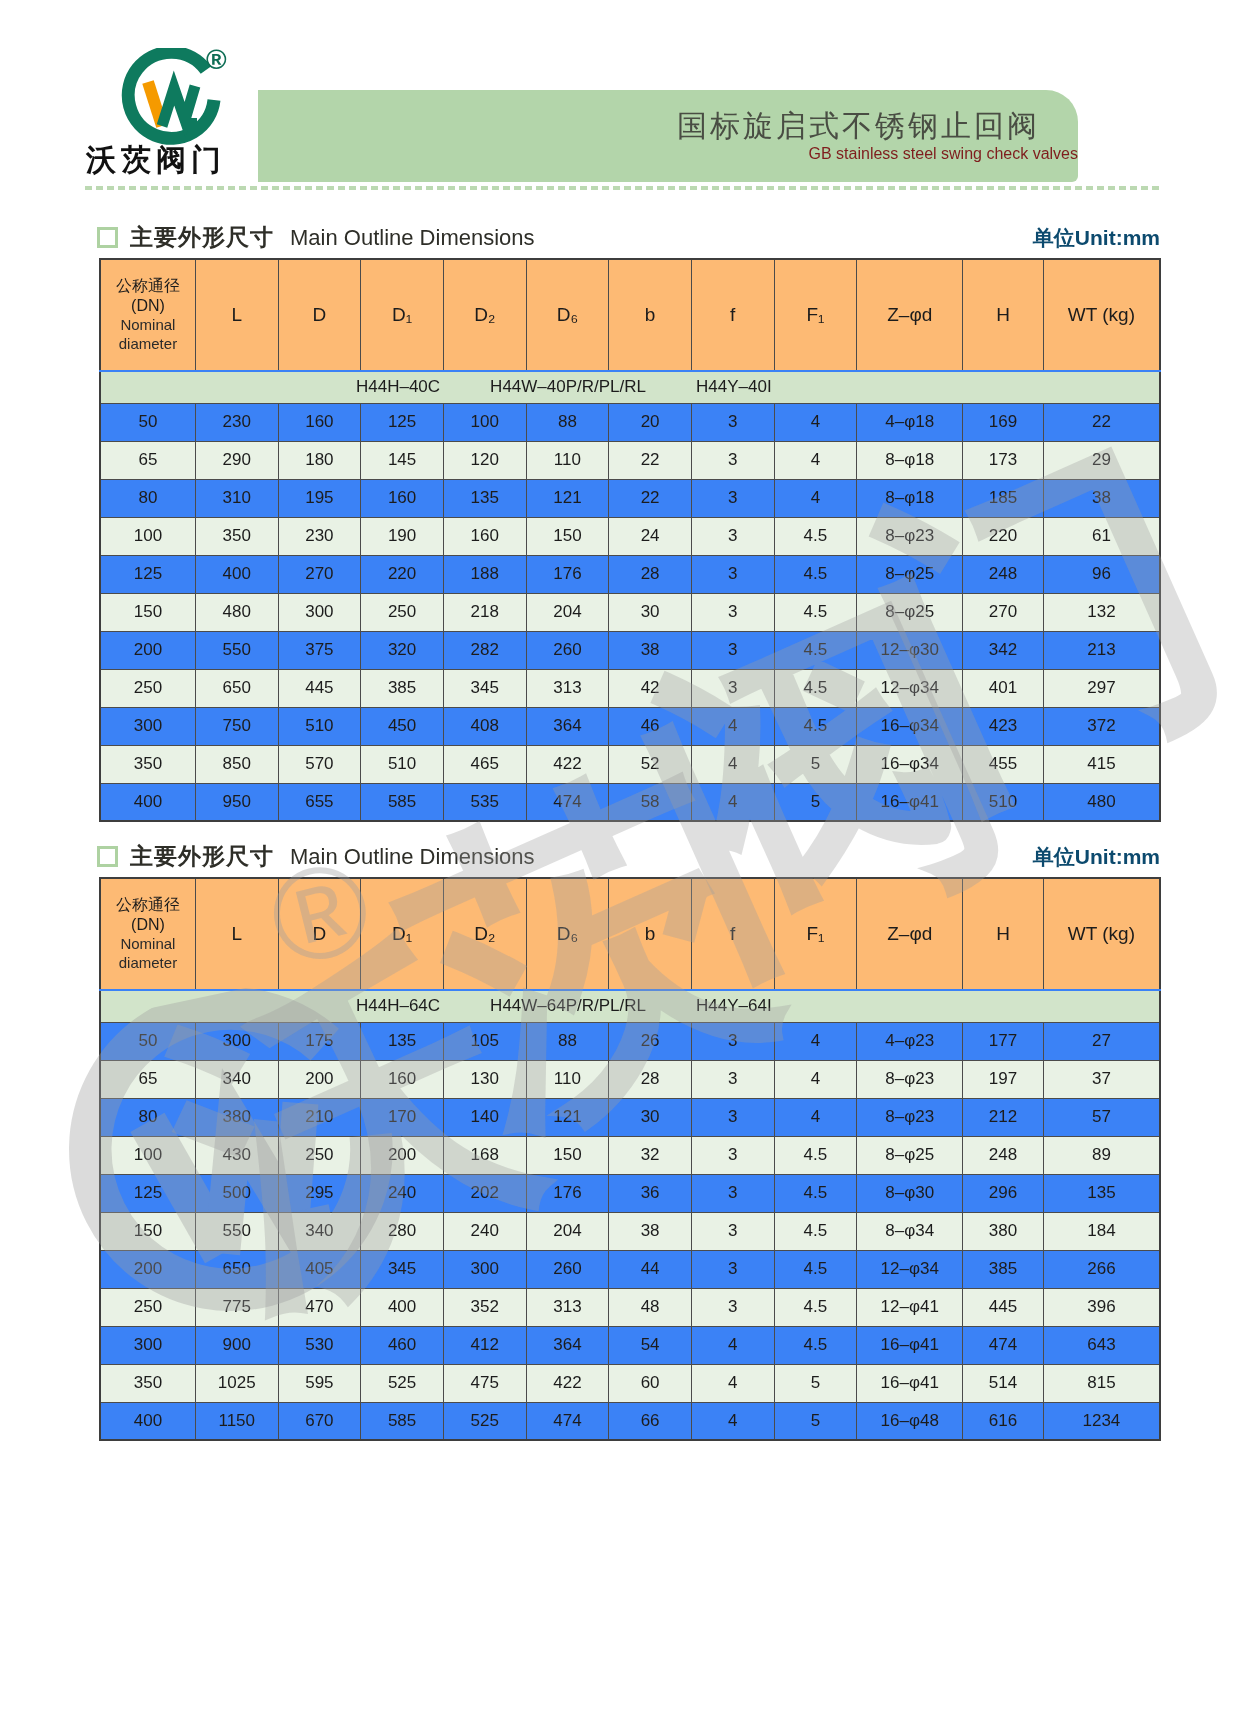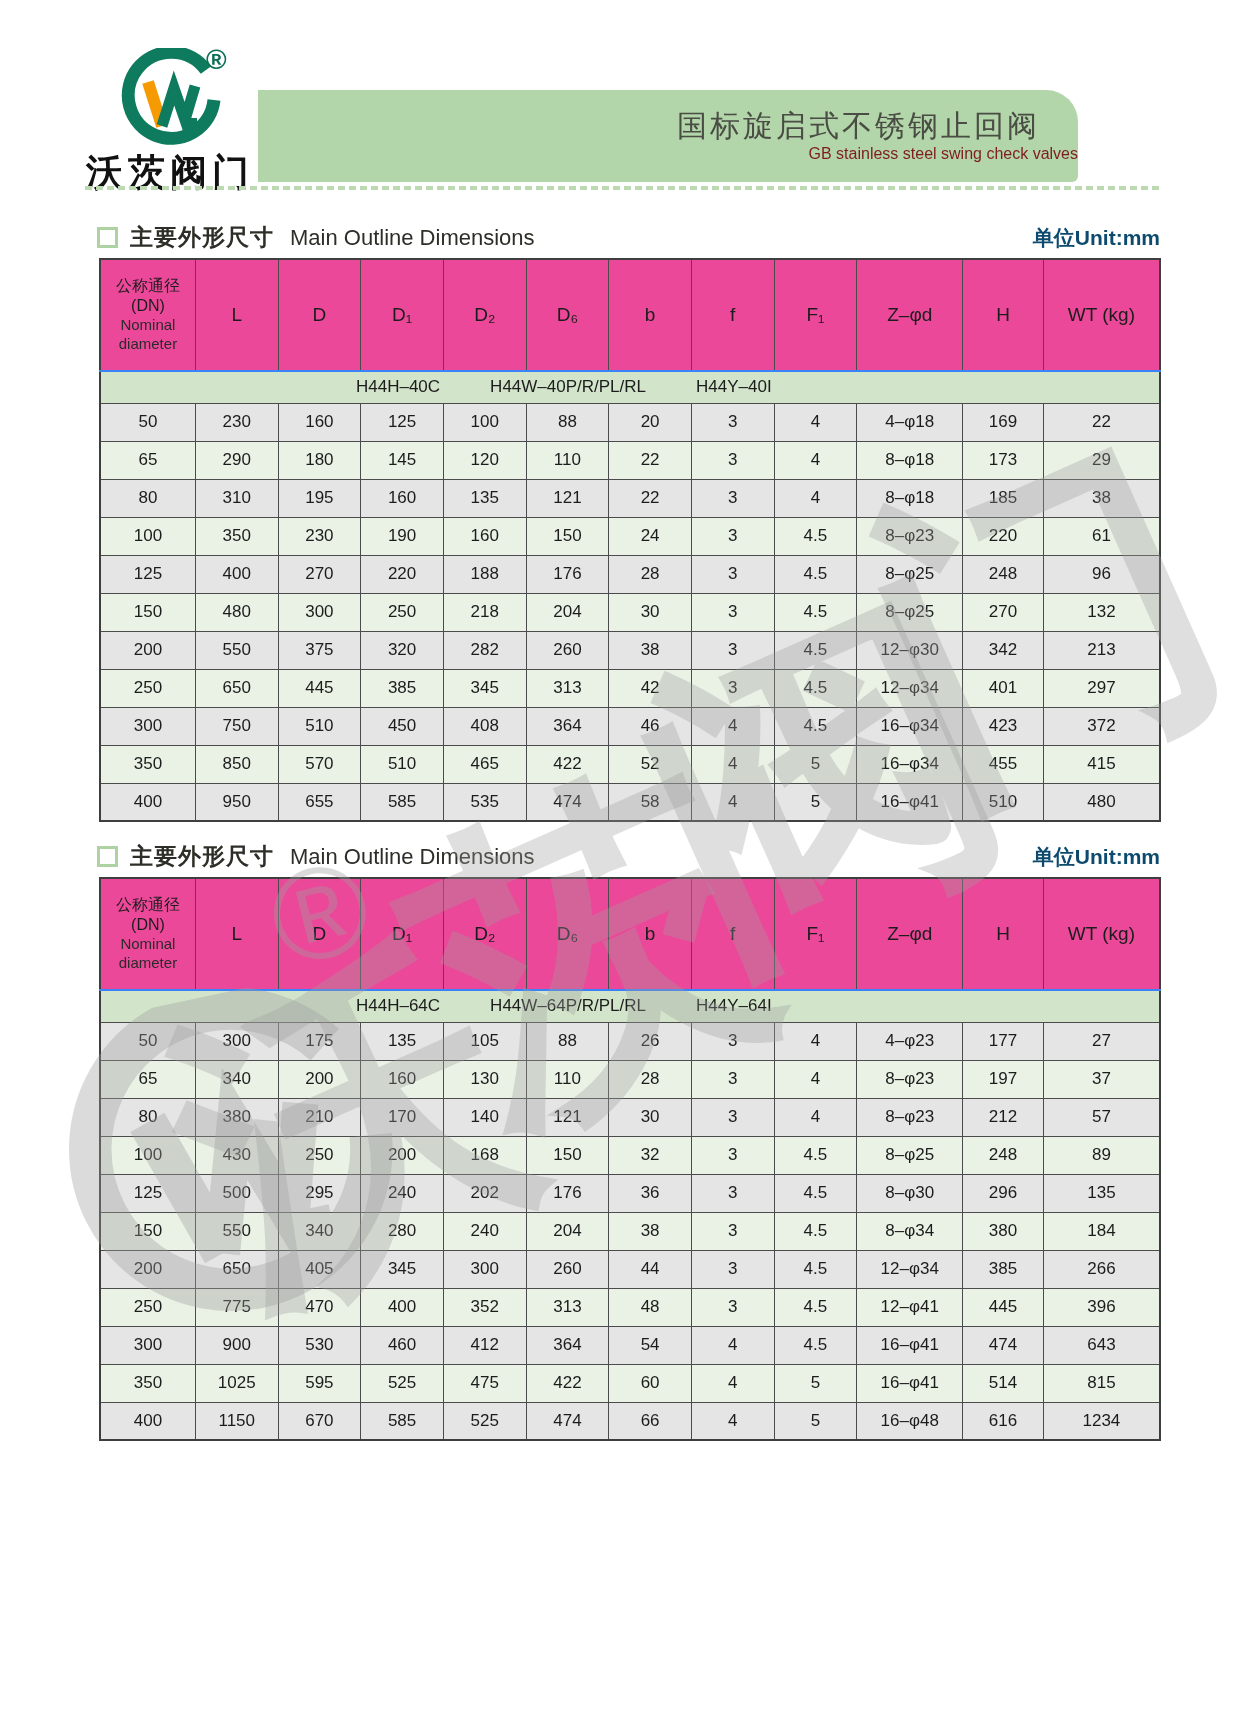--- a/index.html
+++ b/index.html
@@ -2,21 +2,21 @@
 <html><head>
 <meta charset="utf-8">
 <style>
   html,body{margin:0;padding:0;background:#ffffff;}
   .page{position:relative;width:1258px;height:1719px;background:#ffffff;
         font-family:"Liberation Sans", sans-serif;color:#1c1c1c;overflow:hidden;}
 
   
   .logo-svg{position:absolute;left:118px;top:48px;width:104px;height:104px;}
   .reg-mark{position:absolute;left:206px;top:44px;font-size:28px;font-weight:bold;color:#0e6e55;}
-  .brand-name{position:absolute;left:86px;top:148px;width:190px;font-size:37px;font-weight:900;
+  .brand-name{position:absolute;left:86px;top:140px;width:190px;font-size:30px;font-weight:900;
               letter-spacing:5px;color:#111;white-space:nowrap;}
 
   .banner{position:absolute;left:258px;top:90px;width:820px;height:92px;background:#b3d5aa;
           border-top-right-radius:32px;border-bottom-right-radius:6px;
           display:flex;flex-direction:column;justify-content:center;align-items:flex-end;
           padding-right:0;box-sizing:border-box;}
   .banner .zh{font-size:30px;letter-spacing:3px;color:#494d43;margin-right:38px;line-height:1.2;}
   .banner .en{font-size:16px;color:#7f1d1d;line-height:1.2;}
 
   .divider{position:absolute;left:85px;top:186px;width:1075px;height:4px;
@@ -32,28 +32,28 @@
   .unit{margin-left:auto;font-size:21px;font-weight:bold;color:#0c4a6e;}
 
   
   table.dims{position:absolute;left:99px;width:1062px;border-collapse:collapse;table-layout:fixed;
              border:2px solid #3e3e3e;}
   .t1{top:258px;}
   .t2{top:877px;}
   col.c-dn{width:9%;}  col.c-std{width:7.8%;} col.c-z{width:10%;} col.c-h{width:7.6%;} col.c-wt{width:11%;}
   table.dims th, table.dims td{border:1px solid #4b4b4b;text-align:center;vertical-align:middle;
              font-weight:normal;padding:0;}
-  table.dims thead tr.head-row{height:112px;background:#ec4899;}
+  table.dims thead tr.head-row{height:112px;background:#fdba74;}
   table.dims thead th{font-size:19px;color:#1c1c1c;}
   th.dn-th div{font-size:16px;line-height:1.25;}
   th.dn-th div.en{font-size:15px;color:#2a2a2a;}
   tr.model-row{height:32px;background:#d2e4ca;}
   tr.model-row td{border-top:2px solid #3b82f6;}
   .models{display:flex;align-items:center;padding-left:255px;gap:50px;font-size:17px;color:#1c1c1c;}
-  table.dims tbody tr{height:38px;background:#e5e5e5;}
+  table.dims tbody tr{height:38px;background:#3b82f6;}
   table.dims tbody tr.alt{background:#e9f2e5;border-radius:17px;}
   table.dims tbody td{font-size:17px;}
 
   
   .watermark{position:absolute;inset:0;pointer-events:none;z-index:10;}
   .wm-char{position:absolute;font-size:330px;line-height:1;font-weight:bold;
            color:rgba(158,158,158,0.33);transform:rotate(-24deg);}
   .wm-c0{left:185px;top:955px;}
   .wm-c1{left:425px;top:785px;}
   .wm-c2{left:655px;top:615px;}

